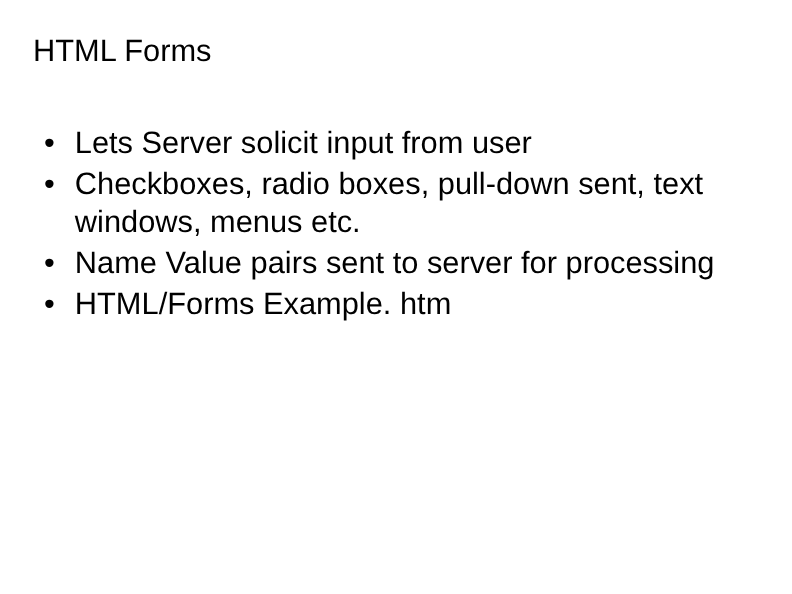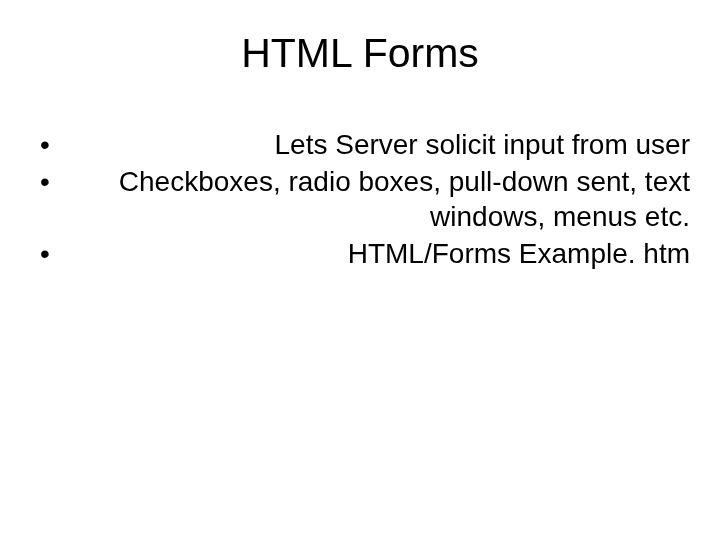--- a/index.html
+++ b/index.html
@@ -5,48 +5,47 @@
     * { margin: 0; padding: 0; box-sizing: border-box; }
     body {
       width: 720px;
       height: 540px;
       background: #ffffff;
       font-family: Arial, Helvetica, sans-serif;
       color: #000000;
       padding: 20px 30px;
     }
     .title {
-      font-size: 41px;
-      text-align: center;
+      font-size: 28px;
       font-weight: normal;
       margin-top: 10px;
       margin-bottom: 50px;
     }
     .bullet-list {
       list-style: none;
       padding-left: 10px;
     }
     .bullet-item {
       font-size: 28px;
       line-height: 1.25;
       margin-bottom: 2px;
       padding-left: 28px;
       position: relative;
-      text-align: right;
     }
     .bullet-item::before {
       content: "•";
       position: absolute;
       left: 0;
       top: 0;
       font-size: 28px;
     }
   </style>
 </head>
 <body>
 
 <h1 class="title">HTML Forms</h1>
 
 <ul class="bullet-list">
   <li class="bullet-item">Lets Server solicit input from user</li>
   <li class="bullet-item">Checkboxes, radio boxes, pull-down sent, text windows, menus etc.</li>
+  <li class="bullet-item">Name Value pairs sent to server for processing</li>
   <li class="bullet-item">HTML/Forms Example. htm</li>
 </ul>
 
 </body></html>

